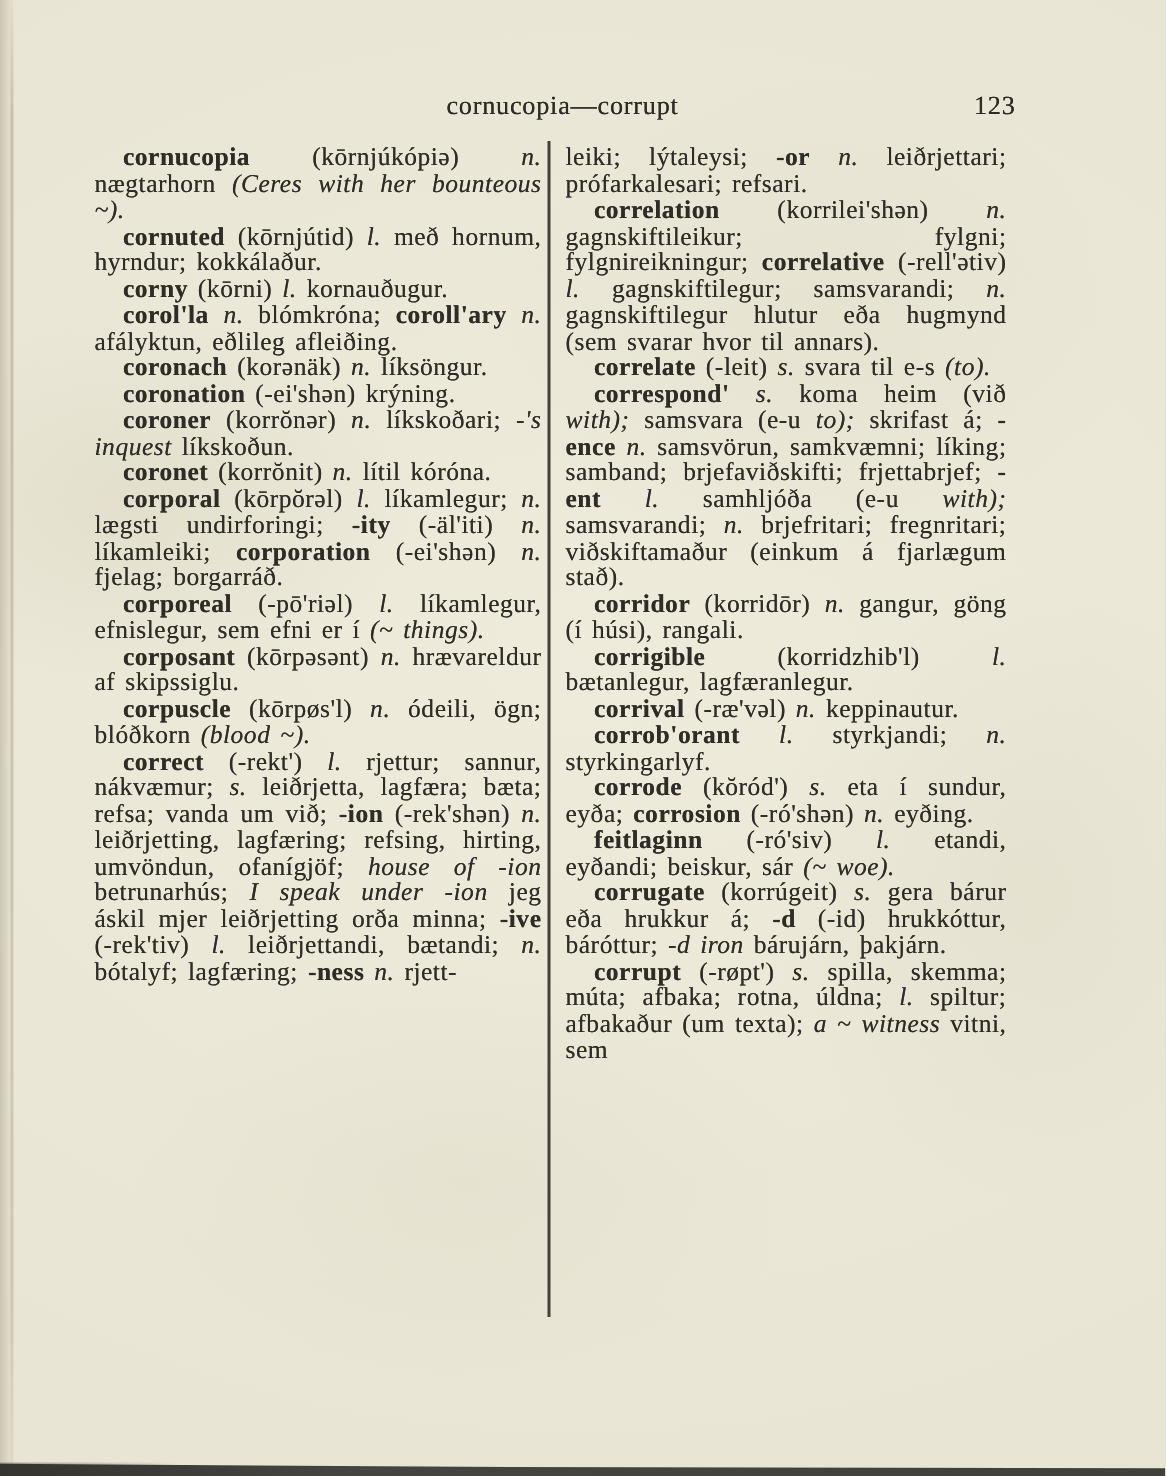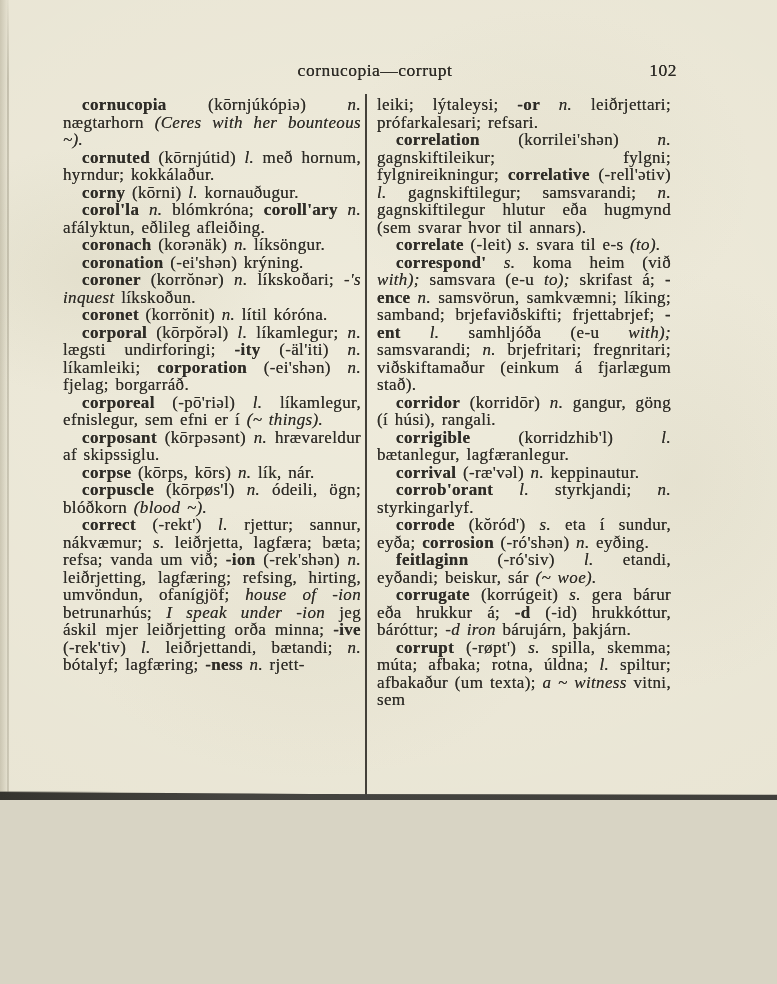--- a/index.html
+++ b/index.html
@@ -3,21 +3,21 @@
 <meta charset="utf-8">
 <style>
   html, body { margin: 0; padding: 0; }
   body {
     width: 777px; height: 984px;
     background: #d8d4c4;
     font-family: "Liberation Serif", serif;
   }
   .page {
     position: relative;
-    width: 777px; height: 800px;
+    width: 777px; height: 984px;
     overflow: hidden;
     background: var(--paper, #e9e5d4);
     color: var(--ink, #2e2c27);
   }
   .texture {
     position: absolute; inset: 0;
     pointer-events: none;
     background:
       radial-gradient(ellipse 260px 180px at 12% 34%, rgba(186,182,150,0.18), transparent 70%),
       radial-gradient(ellipse 300px 240px at 70% 22%, rgba(198,193,164,0.14), transparent 70%),
@@ -82,38 +82,37 @@
   }
 </style>
 </head>
 <body>
 
 <div class="page" style="--paper: #e9e5d4; --ink: #2e2c27; --rule: #44413a;">
   <div class="texture"></div>
 
   <header class="running-head">
     <span class="head-title">cornucopia—corrupt</span>
-    <span class="page-number">102</span>
+    <span class="page-number">123</span>
   </header>
 
   <div class="column-rule"></div>
 
   <section class="col col-left">
       <p class="entry"><span class="b">cornucopia</span> (kōrnjúkópiə) <span class="i">n.</span> nægtarhorn <span class="i">(Ceres with her bounteous ~).</span></p>
       <p class="entry"><span class="b">cornuted</span> (kōrnjútid) <span class="i">l.</span> með hornum, hyrndur; kokkálaður.</p>
       <p class="entry"><span class="b">corny</span> (kōrni) <span class="i">l.</span> kornauðugur.</p>
       <p class="entry"><span class="b">corol'la</span> <span class="i">n.</span> blómkróna; <span class="b">coroll'ary</span> <span class="i">n.</span> afályktun, eðlileg afleiðing.</p>
       <p class="entry"><span class="b">coronach</span> (korənäk) <span class="i">n.</span> líksöngur.</p>
       <p class="entry"><span class="b">coronation</span> (-ei'shən) krýning.</p>
       <p class="entry"><span class="b">coroner</span> (korrŏnər) <span class="i">n.</span> líkskoðari; <span class="i">-'s inquest</span> líkskoðun.</p>
       <p class="entry"><span class="b">coronet</span> (korrŏnit) <span class="i">n.</span> lítil kóróna.</p>
       <p class="entry"><span class="b">corporal</span> (kōrpŏrəl) <span class="i">l.</span> líkamlegur; <span class="i">n.</span> lægsti undirforingi; <span class="b">-ity</span> (-äl'iti) <span class="i">n.</span> líkamleiki; <span class="b">corporation</span> (-ei'shən) <span class="i">n.</span> fjelag; borgarráð.</p>
       <p class="entry"><span class="b">corporeal</span> (-pō'riəl) <span class="i">l.</span> líkamlegur, efnislegur, sem efni er í <span class="i">(~ things).</span></p>
       <p class="entry"><span class="b">corposant</span> (kōrpəsənt) <span class="i">n.</span> hrævareldur af skipssiglu.</p>
-      <p class="entry"><span class="b">corpse</span> (kōrps, kōrs) <span class="i">n.</span> lík, nár.</p>
       <p class="entry"><span class="b">corpuscle</span> (kōrpøs'l) <span class="i">n.</span> ódeili, ögn; blóðkorn <span class="i">(blood ~).</span></p>
       <p class="entry"><span class="b">correct</span> (-rekt') <span class="i">l.</span> rjettur; sannur, nákvæmur; <span class="i">s.</span> leiðrjetta, lagfæra; bæta; refsa; vanda um við; <span class="b">-ion</span> (-rek'shən) <span class="i">n.</span> leiðrjetting, lagfæring; refsing, hirting, umvöndun, ofanígjöf; <span class="i">house of -ion</span> betrunarhús; <span class="i">I speak under -ion</span> jeg áskil mjer leiðrjetting orða minna; <span class="b">-ive</span> (-rek'tiv) <span class="i">l.</span> leiðrjettandi, bætandi; <span class="i">n.</span> bótalyf; lagfæring; <span class="b">-ness</span> <span class="i">n.</span> rjett-</p>
     </section>
   <section class="col col-right">
       <p class="entry cont">leiki; lýtaleysi; <span class="b">-or</span> <span class="i">n.</span> leiðrjettari; prófarkalesari; refsari.</p>
       <p class="entry"><span class="b">correlation</span> (korrilei'shən) <span class="i">n.</span> gagnskiftileikur; fylgni; fylgnireikningur; <span class="b">correlative</span> (-rell'ətiv) <span class="i">l.</span> gagnskiftilegur; samsvarandi; <span class="i">n.</span> gagnskiftilegur hlutur eða hugmynd (sem svarar hvor til annars).</p>
       <p class="entry"><span class="b">correlate</span> (-leit) <span class="i">s.</span> svara til e-s <span class="i">(to).</span></p>
       <p class="entry"><span class="b">correspond'</span> <span class="i">s.</span> koma heim (við <span class="i">with);</span> samsvara (e-u <span class="i">to);</span> skrifast á; <span class="b">-ence</span> <span class="i">n.</span> samsvörun, samkvæmni; líking; samband; brjefaviðskifti; frjettabrjef; <span class="b">-ent</span> <span class="i">l.</span> samhljóða (e-u <span class="i">with);</span> samsvarandi; <span class="i">n.</span> brjefritari; fregnritari; viðskiftamaður (einkum á fjarlægum stað).</p>
       <p class="entry"><span class="b">corridor</span> (korridōr) <span class="i">n.</span> gangur, göng (í húsi), rangali.</p>
       <p class="entry"><span class="b">corrigible</span> (korridzhib'l) <span class="i">l.</span> bætanlegur, lagfæranlegur.</p>

